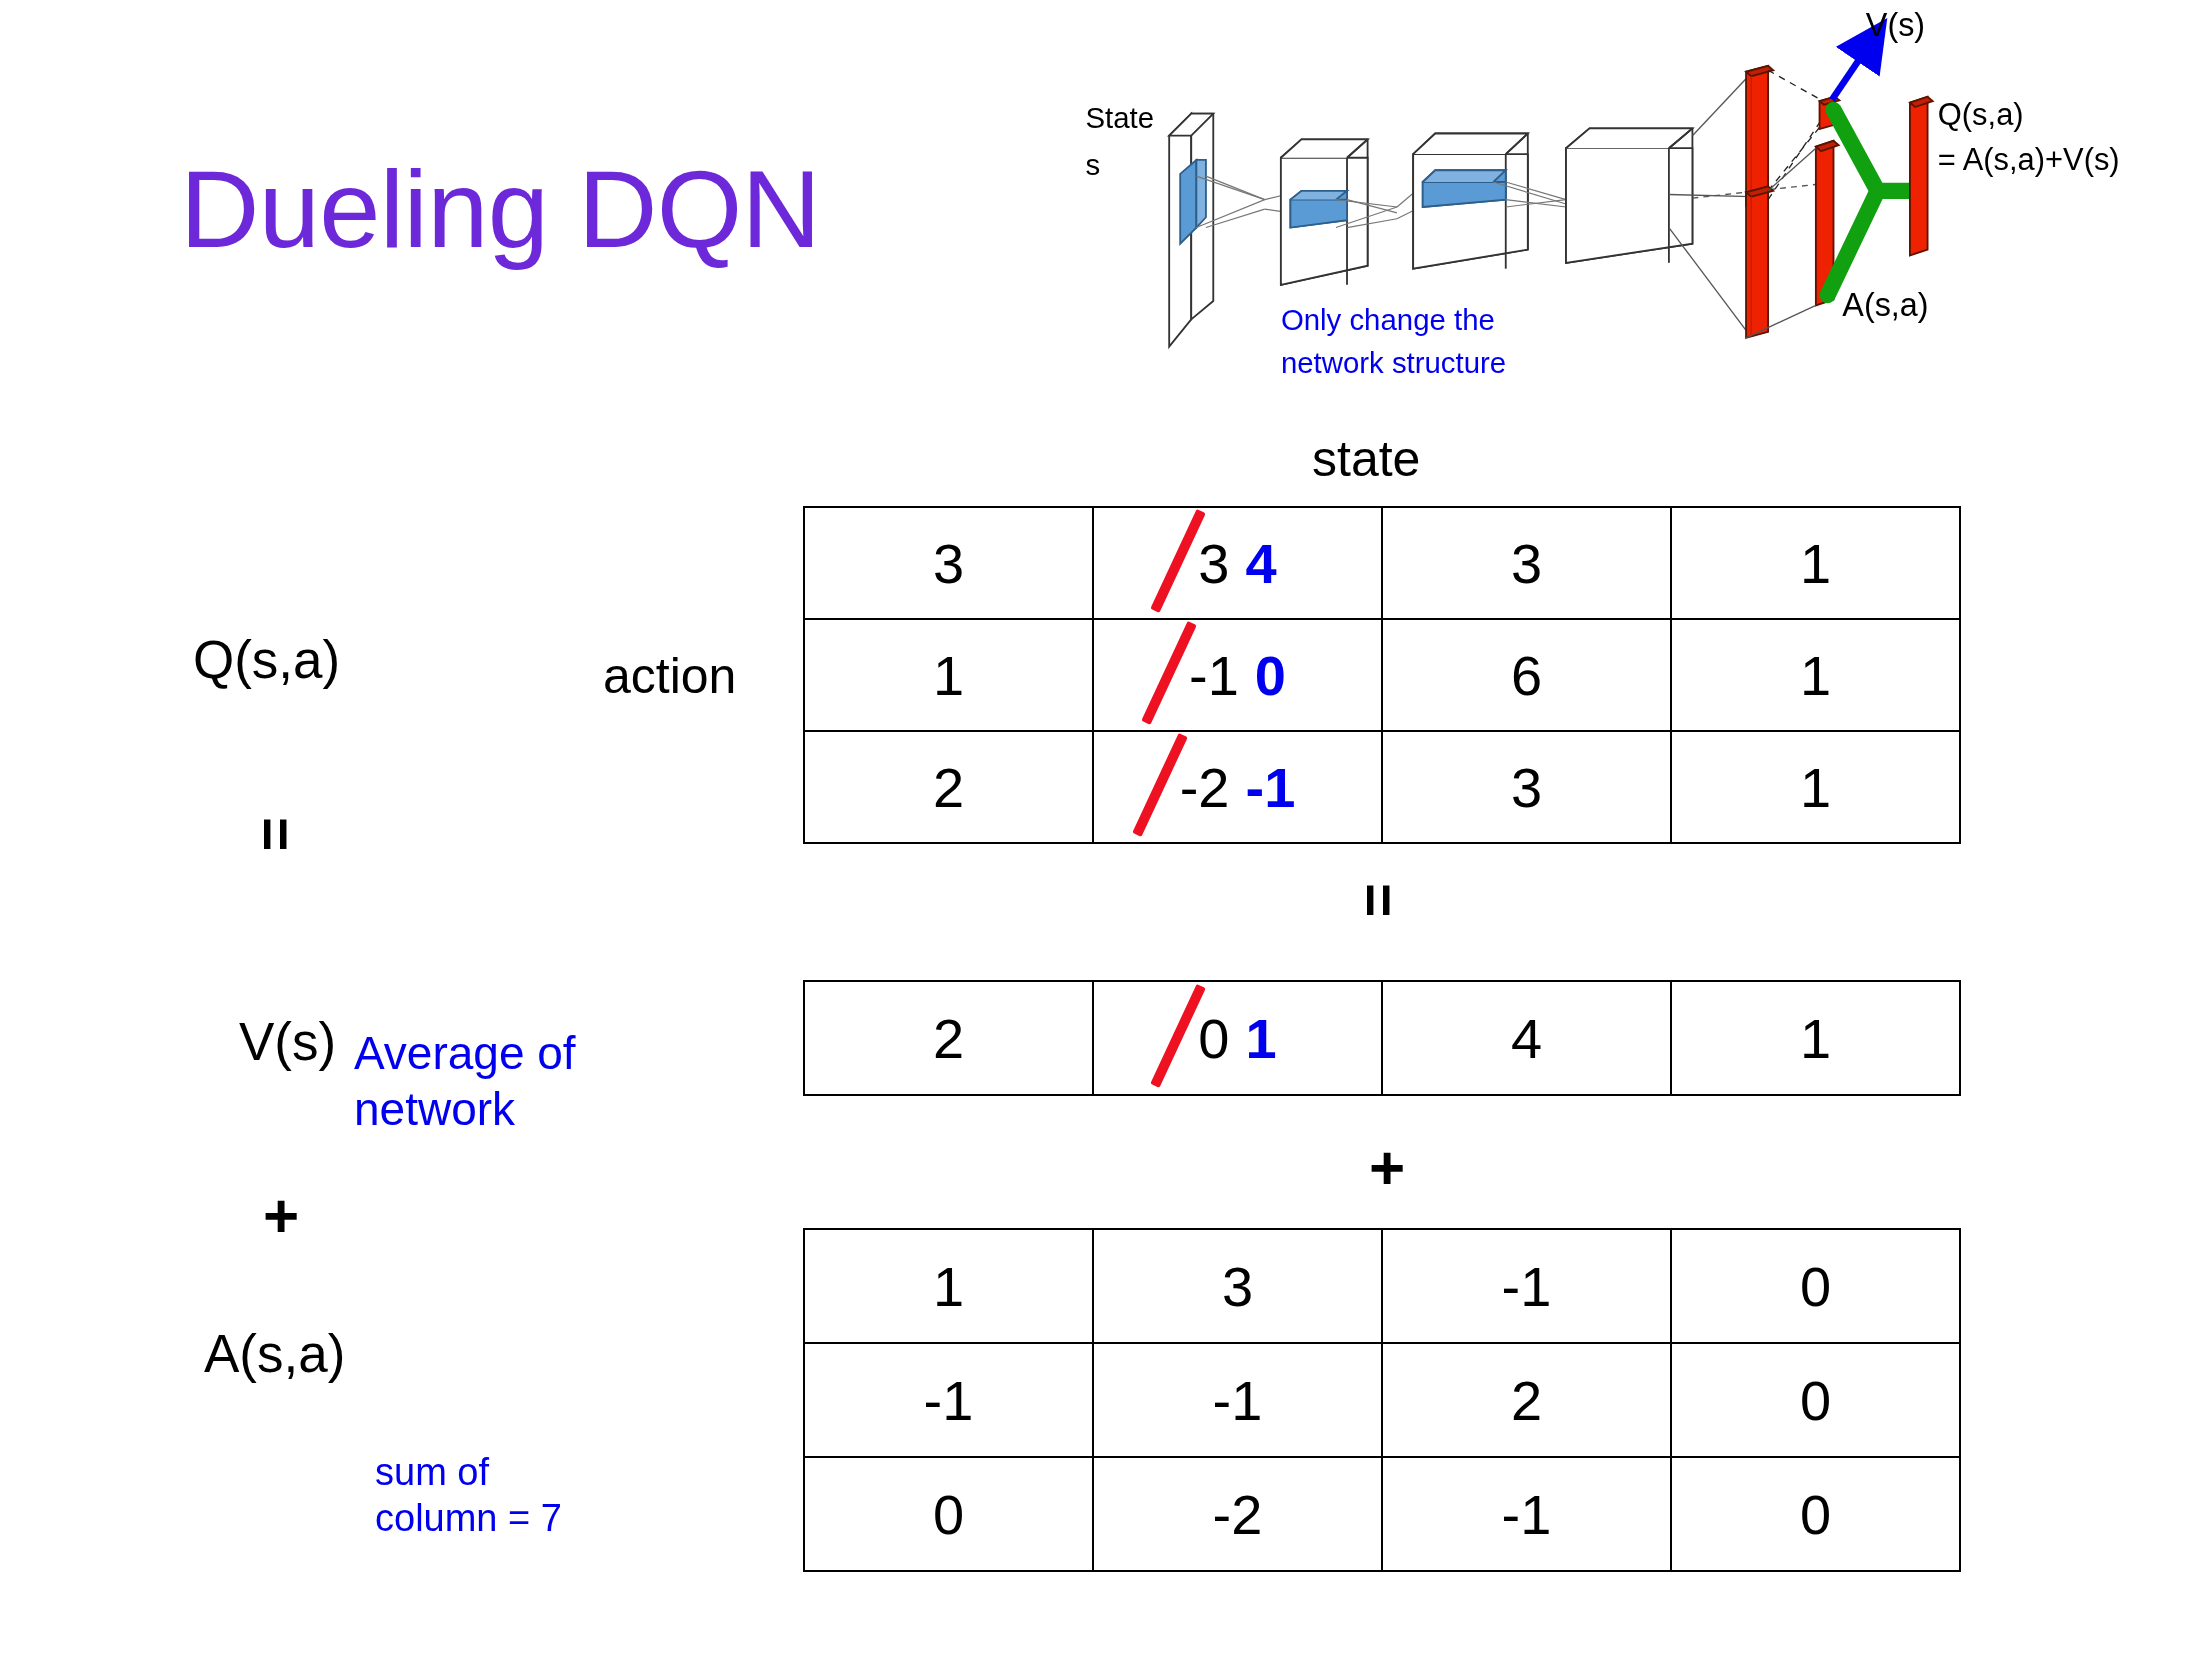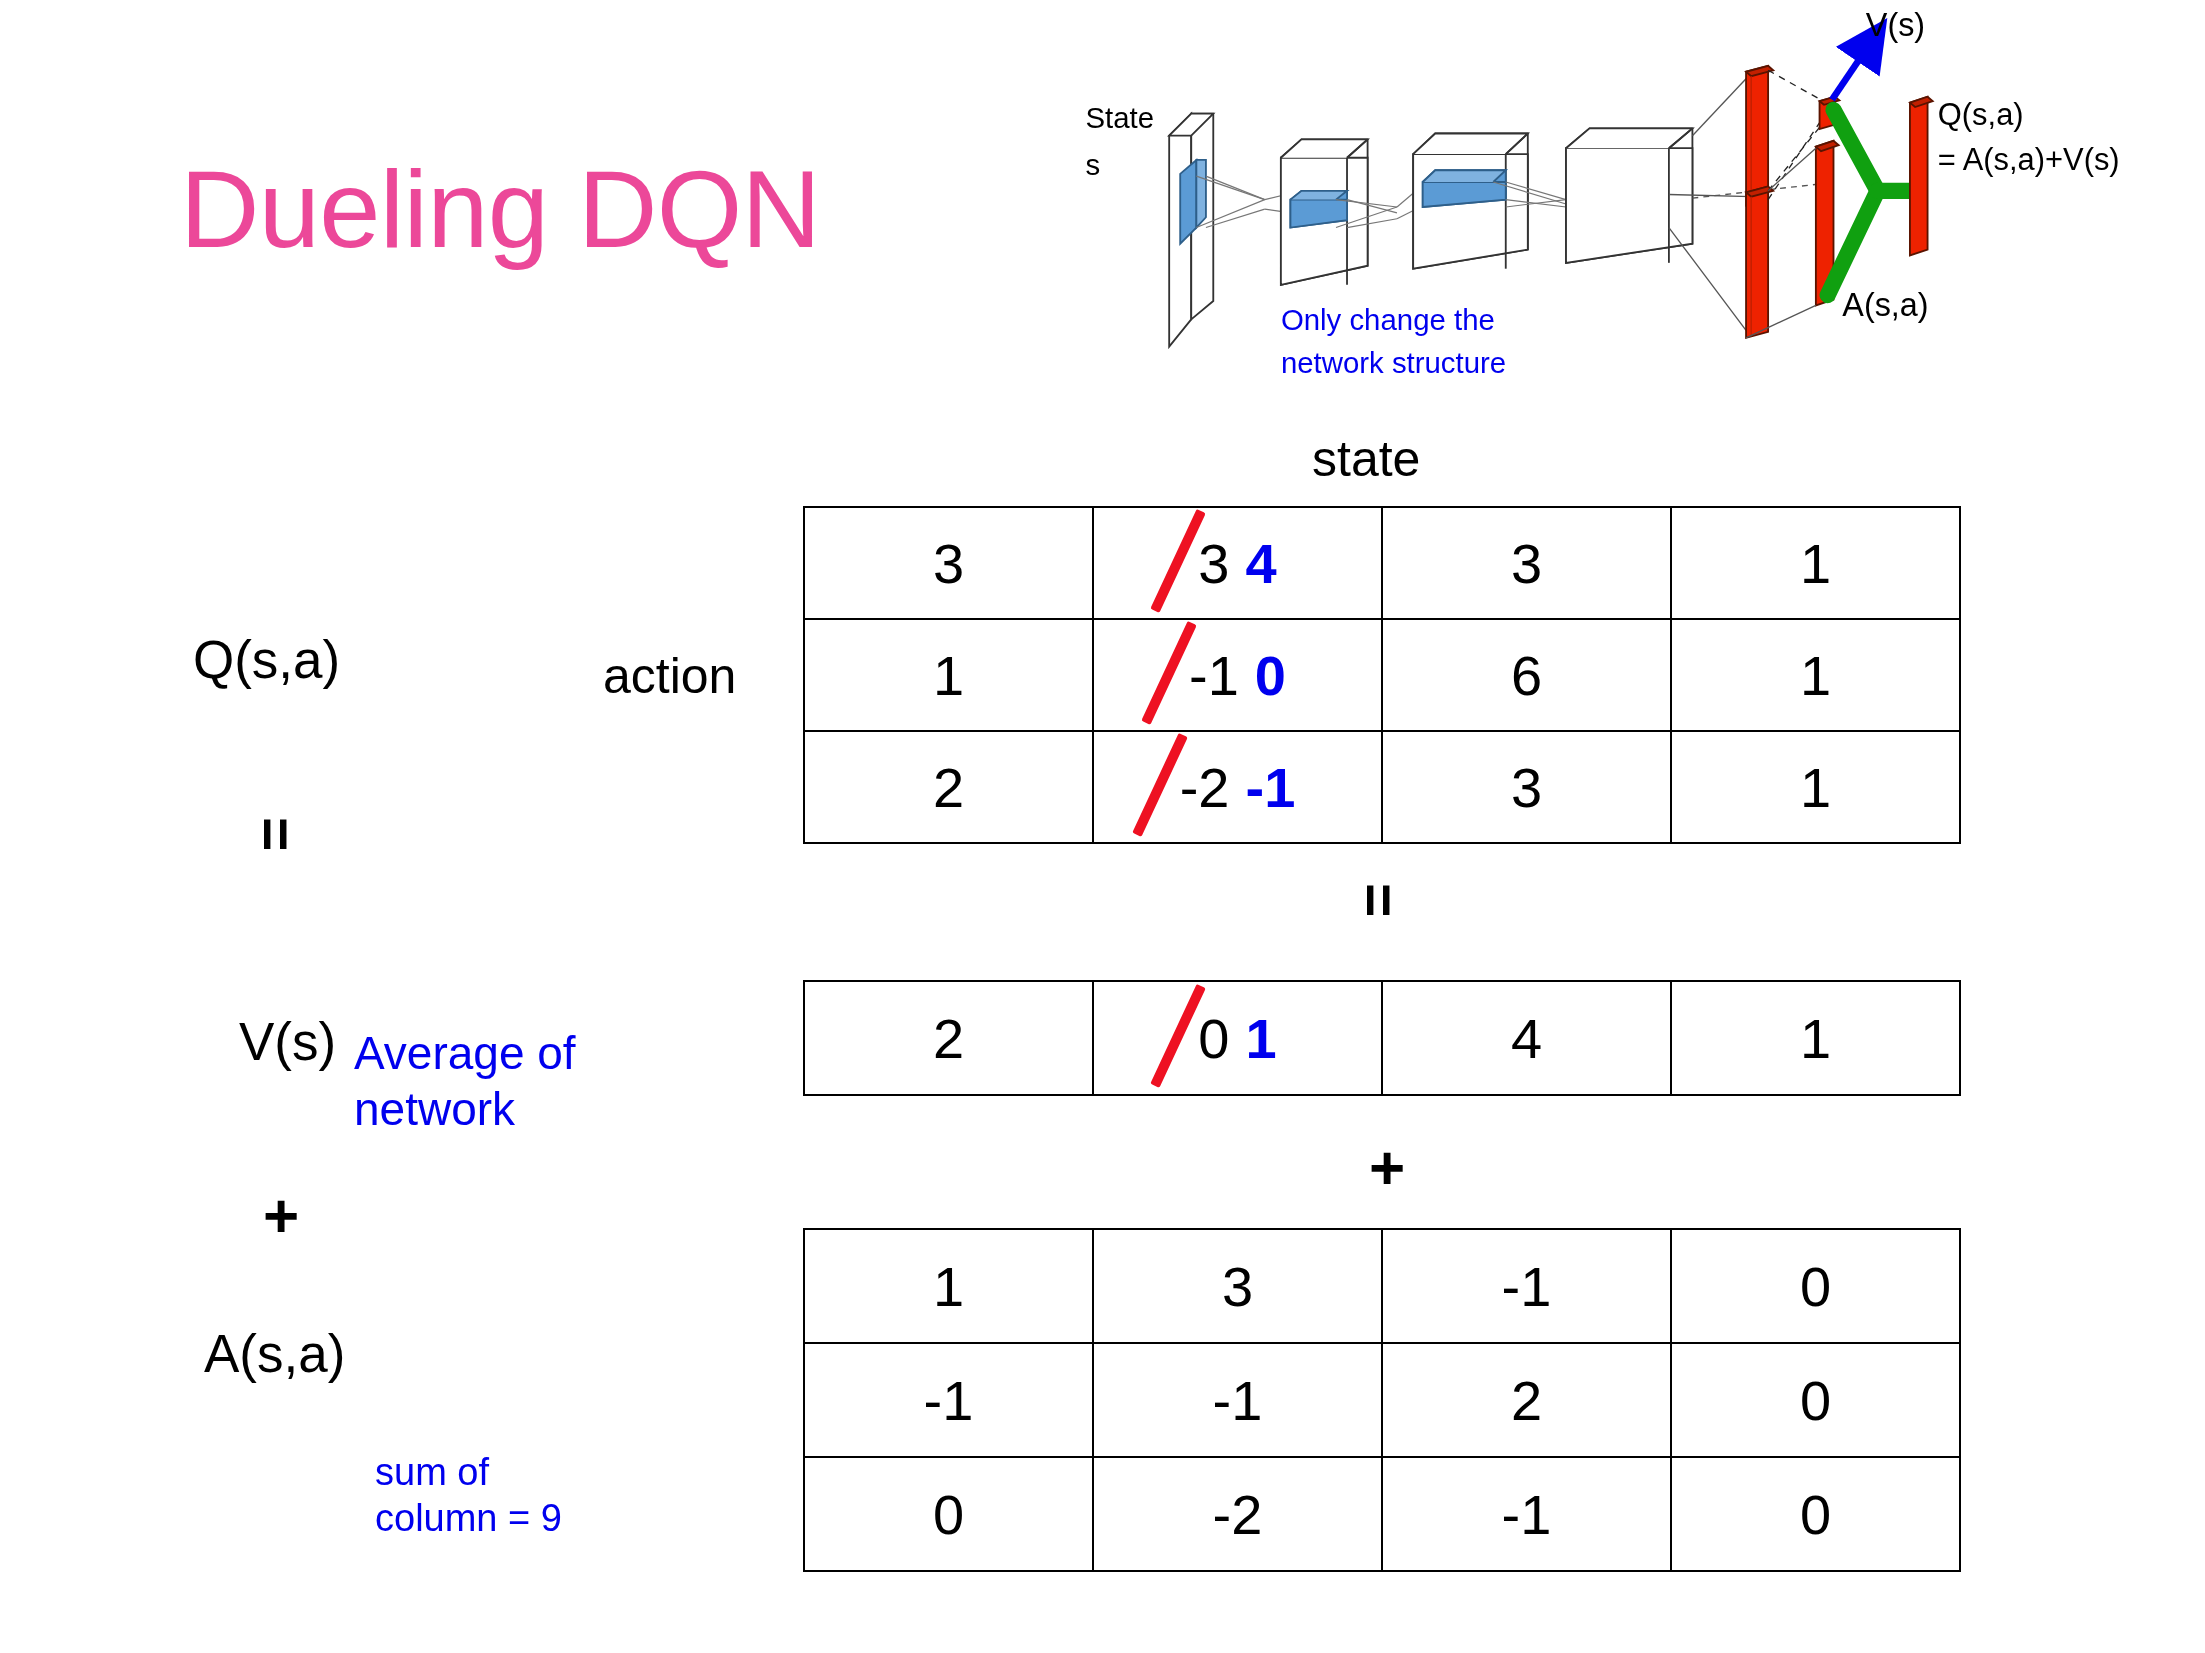--- a/index.html
+++ b/index.html
@@ -6,21 +6,21 @@
   body{
     width:2205px;height:1654px;position:relative;overflow:hidden;
     font-family:"Liberation Sans", sans-serif;
     -webkit-font-smoothing:antialiased;
   }
   .abs{position:absolute;}
 
   
   #slide-title{
     left:180px; top:154px;
-    font-size:110px; line-height:1.0; color:#ec4899;
+    font-size:110px; line-height:1.0; color:#6d28d9;
     font-family:"Liberation Sans", sans-serif;
     letter-spacing:-0.7px;
     white-space:nowrap;
   }
 
   
   #network-diagram{
     left:1081px; top:7.4px; width:1117px; height:397px;
   }
   #network-diagram svg{display:block;width:100%;height:100%;}
@@ -276,21 +276,21 @@
 <div class="abs lbl" id="plus-sign-left">+</div>
 <div class="abs lbl" id="eq-sign-mid">=</div>
 <div class="abs lbl" id="plus-sign-mid">+</div>
 
 <div class="abs blue-note" id="avg-note">
   <div>Average of</div>
   <div>network</div>
 </div>
 <div class="abs blue-note" id="sum-note">
   <div>sum of</div>
-  <div>column = 9</div>
+  <div>column = 7</div>
 </div>
 
 <table class="grid" id="q-table">
   <tbody>
     <tr>
       <td>3</td>
       <td class="corrected">
         <div class="cell-inner">
           <span class="old-val">3</span>
           <span class="new-val">4</span>

